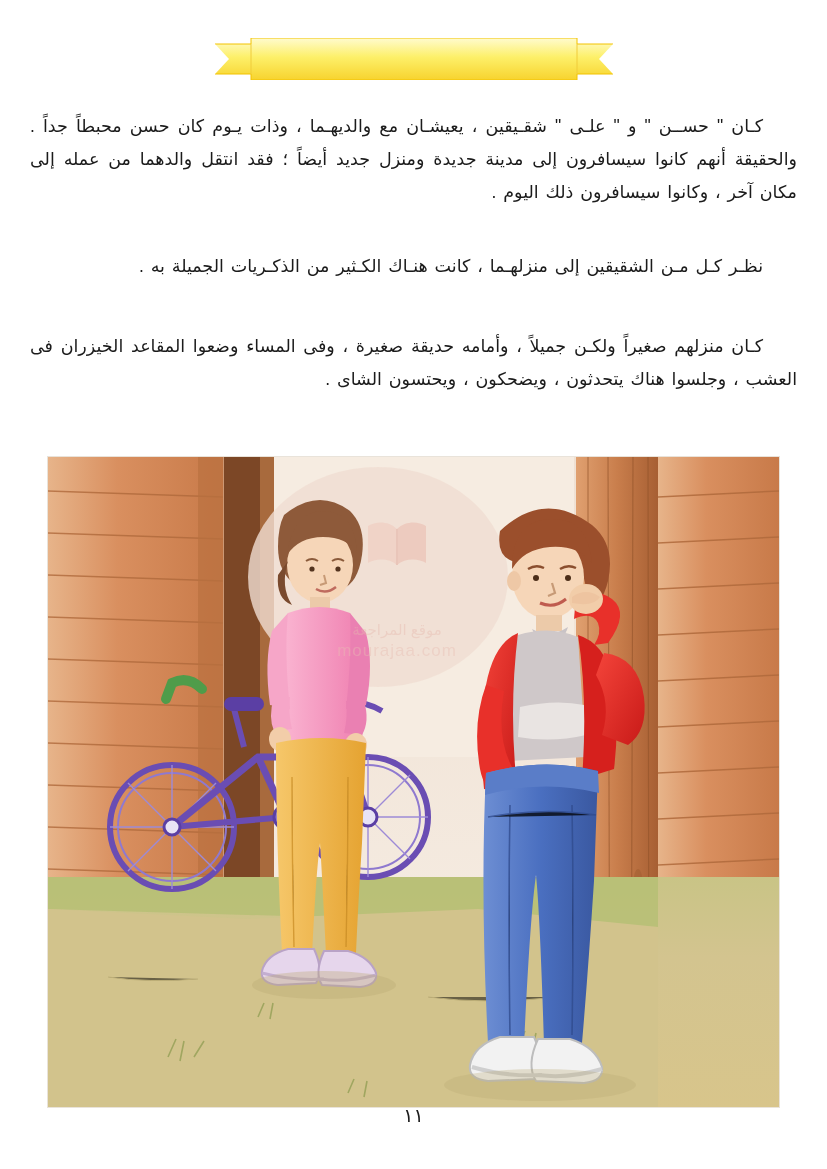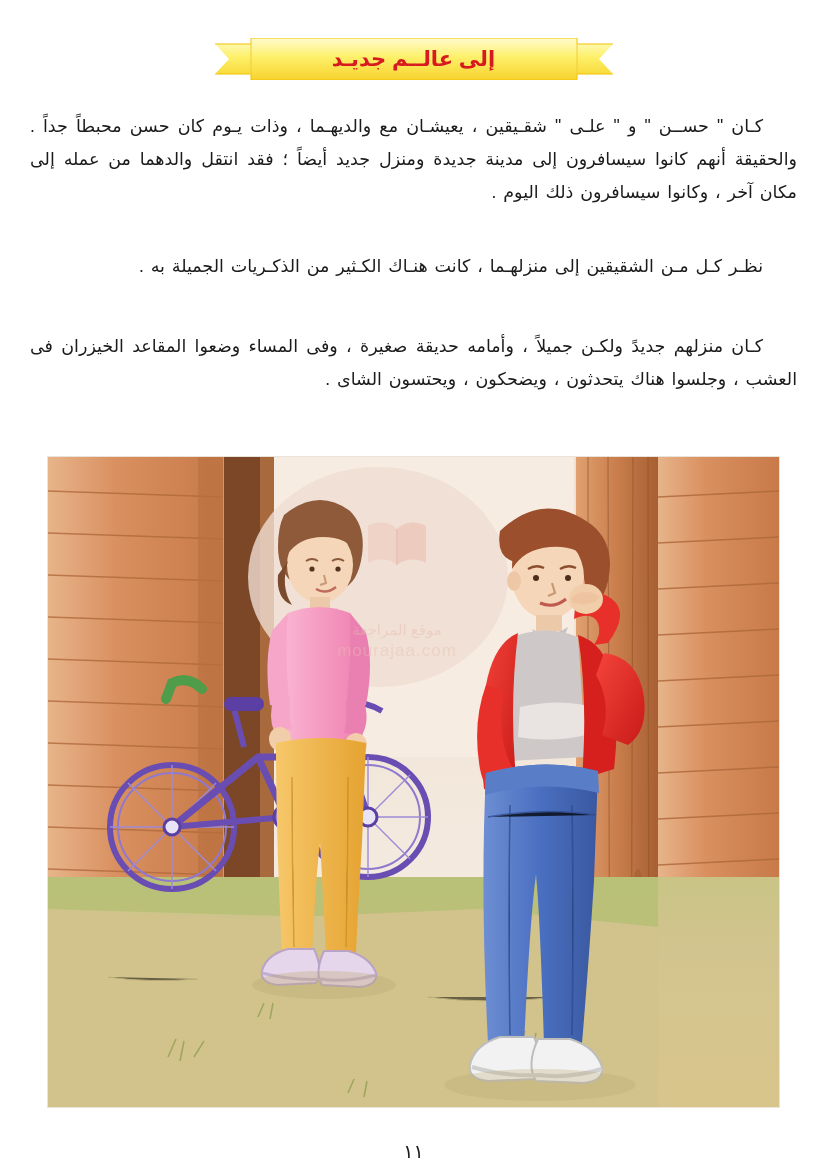--- a/index.html
+++ b/index.html
@@ -122,21 +122,20 @@
   
   .page-number {
     position: absolute;
     left: 0;
     right: 0;
     top: 1104px;
     text-align: center;
     font-size: 19px;
     color: #1b1b1b;
     font-family: Liberation Sans, sans-serif;
-    margin-top: 36px;
   }
 </style>
 </head>
 <body>
 
 <div class="page">
 
   <div class="title-wrap">
     <div class="banner">
       <svg class="banner-bg" viewBox="0 0 398 42" preserveAspectRatio="none">
@@ -146,34 +145,33 @@
             <stop offset="0.45" stop-color="#fdf06a"></stop>
             <stop offset="1" stop-color="#f7d32e"></stop>
           </linearGradient>
         </defs>
         <path d="M0,6 L36,6 L36,0 L362,0 L362,6 L398,6 L398,36 L362,36 L362,42 L36,42 L36,36 L0,36 Z" fill="url(#gy)" stroke="#f2c200" stroke-width="1"></path>
         <path d="M36,6 L36,36" stroke="#f0cc3a" stroke-width="1"></path>
         <path d="M362,6 L362,36" stroke="#f0cc3a" stroke-width="1"></path>
         <path d="M0,6 L14,21 L0,36 Z" fill="#ffffff"></path>
         <path d="M398,6 L384,21 L398,36 Z" fill="#ffffff"></path>
       </svg>
-      <span class="banner-text">إلى عالــم جديـد</span>
     </div>
   </div>
 
   <div class="text-block" id="p1">
     <p class="para indent">كـان " حســن " و " علـى " شقـيقين ، يعيشـان مع والديهـما ، وذات يـوم كان حسن محبطاً جداً . والحقيقة أنهم كانوا سيسافرون إلى مدينة جديدة ومنزل جديد أيضاً ؛ فقد انتقل والدهما من عمله إلى مكان آخر ، وكانوا سيسافرون ذلك اليوم .</p>
   </div>
 
   <div class="text-block" id="p2">
     <p class="para indent">نظـر كـل مـن الشقيقين إلى منزلهـما ، كانت هنـاك الكـثير من الذكـريات الجميلة به .</p>
   </div>
 
   <div class="text-block" id="p3">
-    <p class="para indent">كـان منزلهم جديدً ولكـن جميلاً ، وأمامه حديقة صغيرة ، وفى المساء وضعوا المقاعد الخيزران فى العشب ، وجلسوا هناك يتحدثون ، ويضحكون ، ويحتسون الشاى .</p>
+    <p class="para indent">كـان منزلهم صغيراً ولكـن جميلاً ، وأمامه حديقة صغيرة ، وفى المساء وضعوا المقاعد الخيزران فى العشب ، وجلسوا هناك يتحدثون ، ويضحكون ، ويحتسون الشاى .</p>
   </div>
 
   <div class="figure">
     <svg width="731" height="650" viewBox="0 0 731 650">
       <defs>
         <linearGradient id="wallG" x1="0" y1="0" x2="1" y2="0">
           <stop offset="0" stop-color="#e7b48a"></stop>
           <stop offset="0.4" stop-color="#d98f5f"></stop>
           <stop offset="1" stop-color="#c87a49"></stop>
         </linearGradient>

